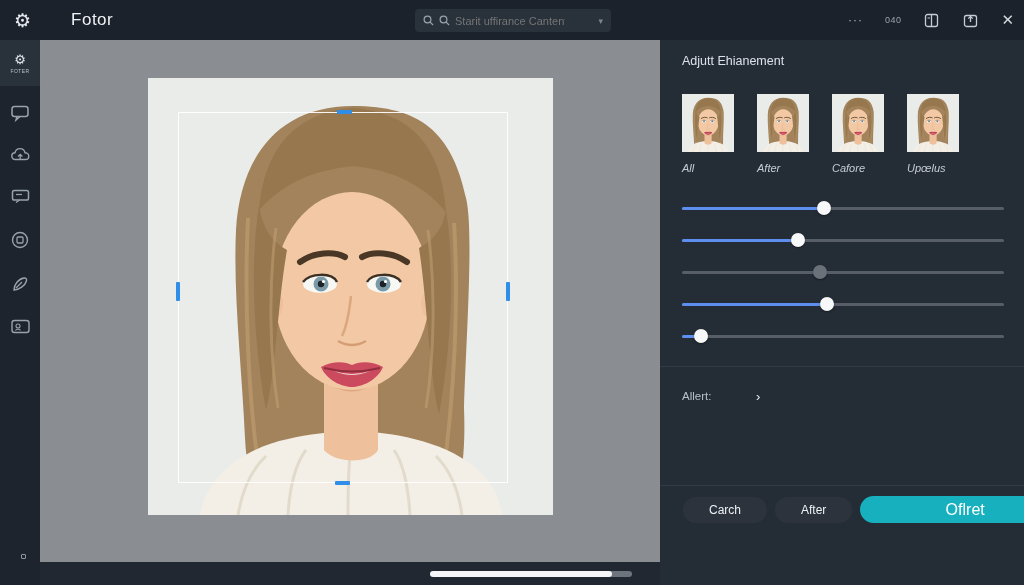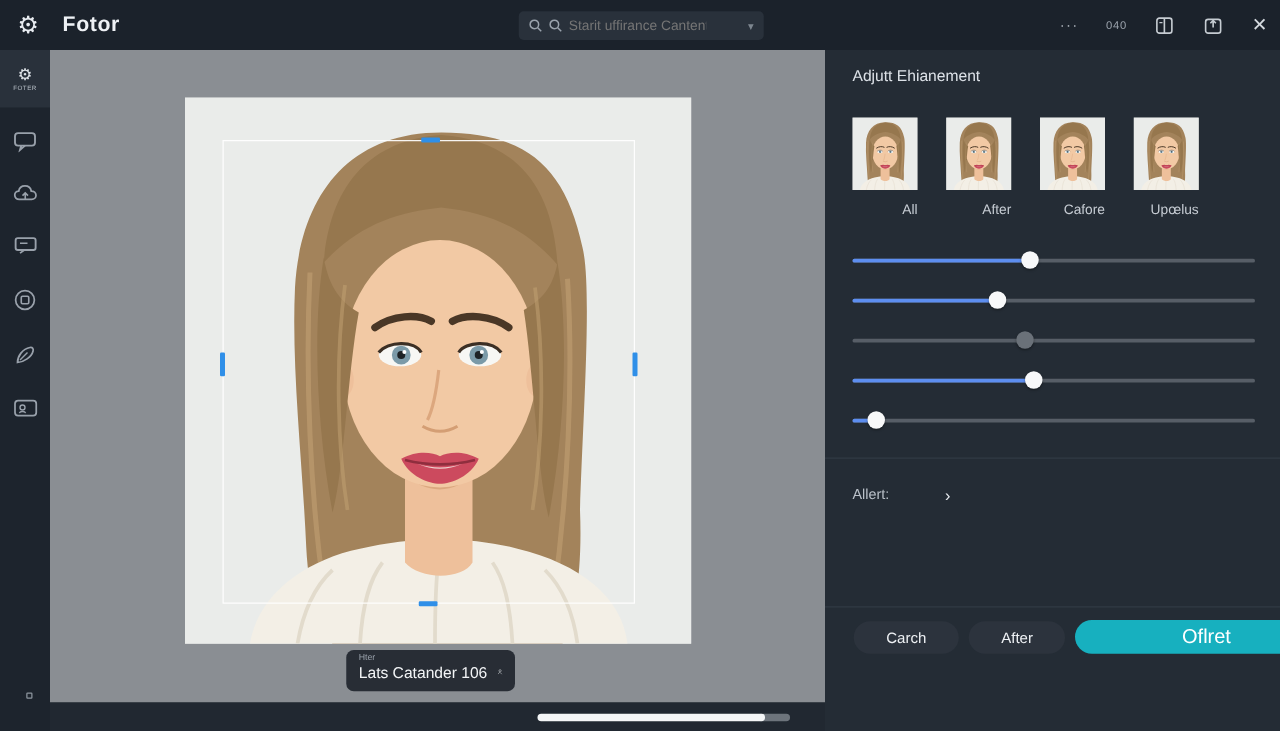--- a/index.html
+++ b/index.html
@@ -3,21 +3,21 @@
 <meta charset="utf-8">
 <style>
   * { margin:0; padding:0; box-sizing:border-box; }
   html,body { width:1024px; height:585px; overflow:hidden; }
   body { font-family:"Liberation Sans", sans-serif; background:#1b222b; position:relative; }
 
   
   .topbar{ position:absolute; left:0; top:0; width:1024px; height:40px; background:#1b222b;
            display:flex; align-items:center; }
   .logo-gear{ color:#e8ecf1; font-size:19px; margin-left:14px; line-height:1; }
-  .logo-text{ color:#eef1f5; font-size:17px; font-weight:700; letter-spacing:.5px; margin-left:19px; }
+  .logo-text{ color:#eef1f5; font-size:17px; font-weight:400; letter-spacing:.5px; margin-left:40px; }
   .searchbar{ position:absolute; left:415px; top:9px; width:196px; height:23px; background:#29313b;
               border-radius:4px; display:flex; align-items:center; padding:0 8px; }
   .searchbar svg{ flex:0 0 auto; margin-right:5px; }
   .searchbar input{ background:transparent; border:none; outline:none; color:#9aa3ad; font-size:11px;
               width:110px; font-family:"Liberation Sans",sans-serif; }
   .search-caret{ color:#7d868f; font-size:9px; margin-left:auto; }
   .topbar-right{ position:absolute; right:10px; top:0; height:40px; display:flex; align-items:center; gap:22px; }
   .tb-ellipsis{ color:#aeb5bd; font-size:12px; letter-spacing:1px; }
   .tb-counter{ color:#9aa2ab; font-size:9px; letter-spacing:.5px; }
   .tb-close{ color:#d4d9de; font-size:15px; }
@@ -64,21 +64,21 @@
   .panel-header .btns{ margin-left:auto; display:flex; gap:7px; }
   .btn-dark{ background:#3b424c; color:#eef1f4; font-size:11px; border:none; border-radius:4px;
              height:23px; padding:0 13px; }
   .btn-blue{ background:#2e7ff2; color:#ffffff; font-size:11px; border:none; border-radius:4px;
              height:23px; padding:0 19px; }
 
   .thumbs{ display:flex; gap:23px; padding:26px 0 0 22px; }
   .thumb{ width:52px; height:58px; background:#eceeec; overflow:hidden; }
   .thumb svg{ width:100%; height:100%; display:block; }
   .thumb-labels{ display:flex; gap:23px; padding:10px 0 0 22px; }
-  .thumb-labels span{ width:52px; text-align:right; color:#c6ccd3; font-size:11px; }
+  .thumb-labels span{ width:52px; text-align:left; color:#c6ccd3; font-size:11px;font-style:italic; }
 
   .sliders{ padding:18px 22px 0 22px; }
   .slider-row{ display:flex; align-items:center; height:32px; }
   .track{ position:relative; flex:1; height:3px; background:#575e67; border-radius:2px; margin-right:14px; }
   .track .fill{ position:absolute; left:0; top:0; height:3px; width:var(--pos); background:#5d8ef0; border-radius:2px; }
   .track .knob{ position:absolute; left:var(--pos); top:50%; transform:translate(-50%,-50%);
                 width:14px; height:14px; border-radius:50%; background:#f7f8f9; box-shadow:0 1px 2px rgba(0,0,0,.4); }
   .slider-row.muted .fill{ background:transparent; }
   .slider-row.muted .knob{ background:#6a7179; }
   .slider-val{ width:44px; text-align:right; color:#d6dbe0; font-size:11.5px; }
@@ -250,30 +250,20 @@
       </svg>
   </div>
 
   <div class="crop-frame">
     <div class="handle h-top"></div>
     <div class="handle h-bottom"></div>
     <div class="handle h-left"></div>
     <div class="handle h-right"></div>
   </div>
 
-  <div class="tooltip">
-    <div class="small">Hter</div>
-    <div class="row">
-      <span class="main">Lats Catander 106</span>
-      <svg width="14" height="15" viewBox="0 0 14 15">
-          <circle cx="7" cy="4.5" r="3" stroke="#dfe3e8" stroke-width="1.4" fill="none"></circle>
-          <path d="M2,13.5 C2.5,10 6,9 7,9 M7,9 L12,14" stroke="#dfe3e8" stroke-width="1.4" fill="none"></path>
-        </svg>
-    </div>
-  </div>
 </div>
 
 <div class="bottombar">
   <div class="hscroll">
     <div class="g"></div>
       <div class="w"></div>
   </div>
 </div>
 
 <div class="panel">

